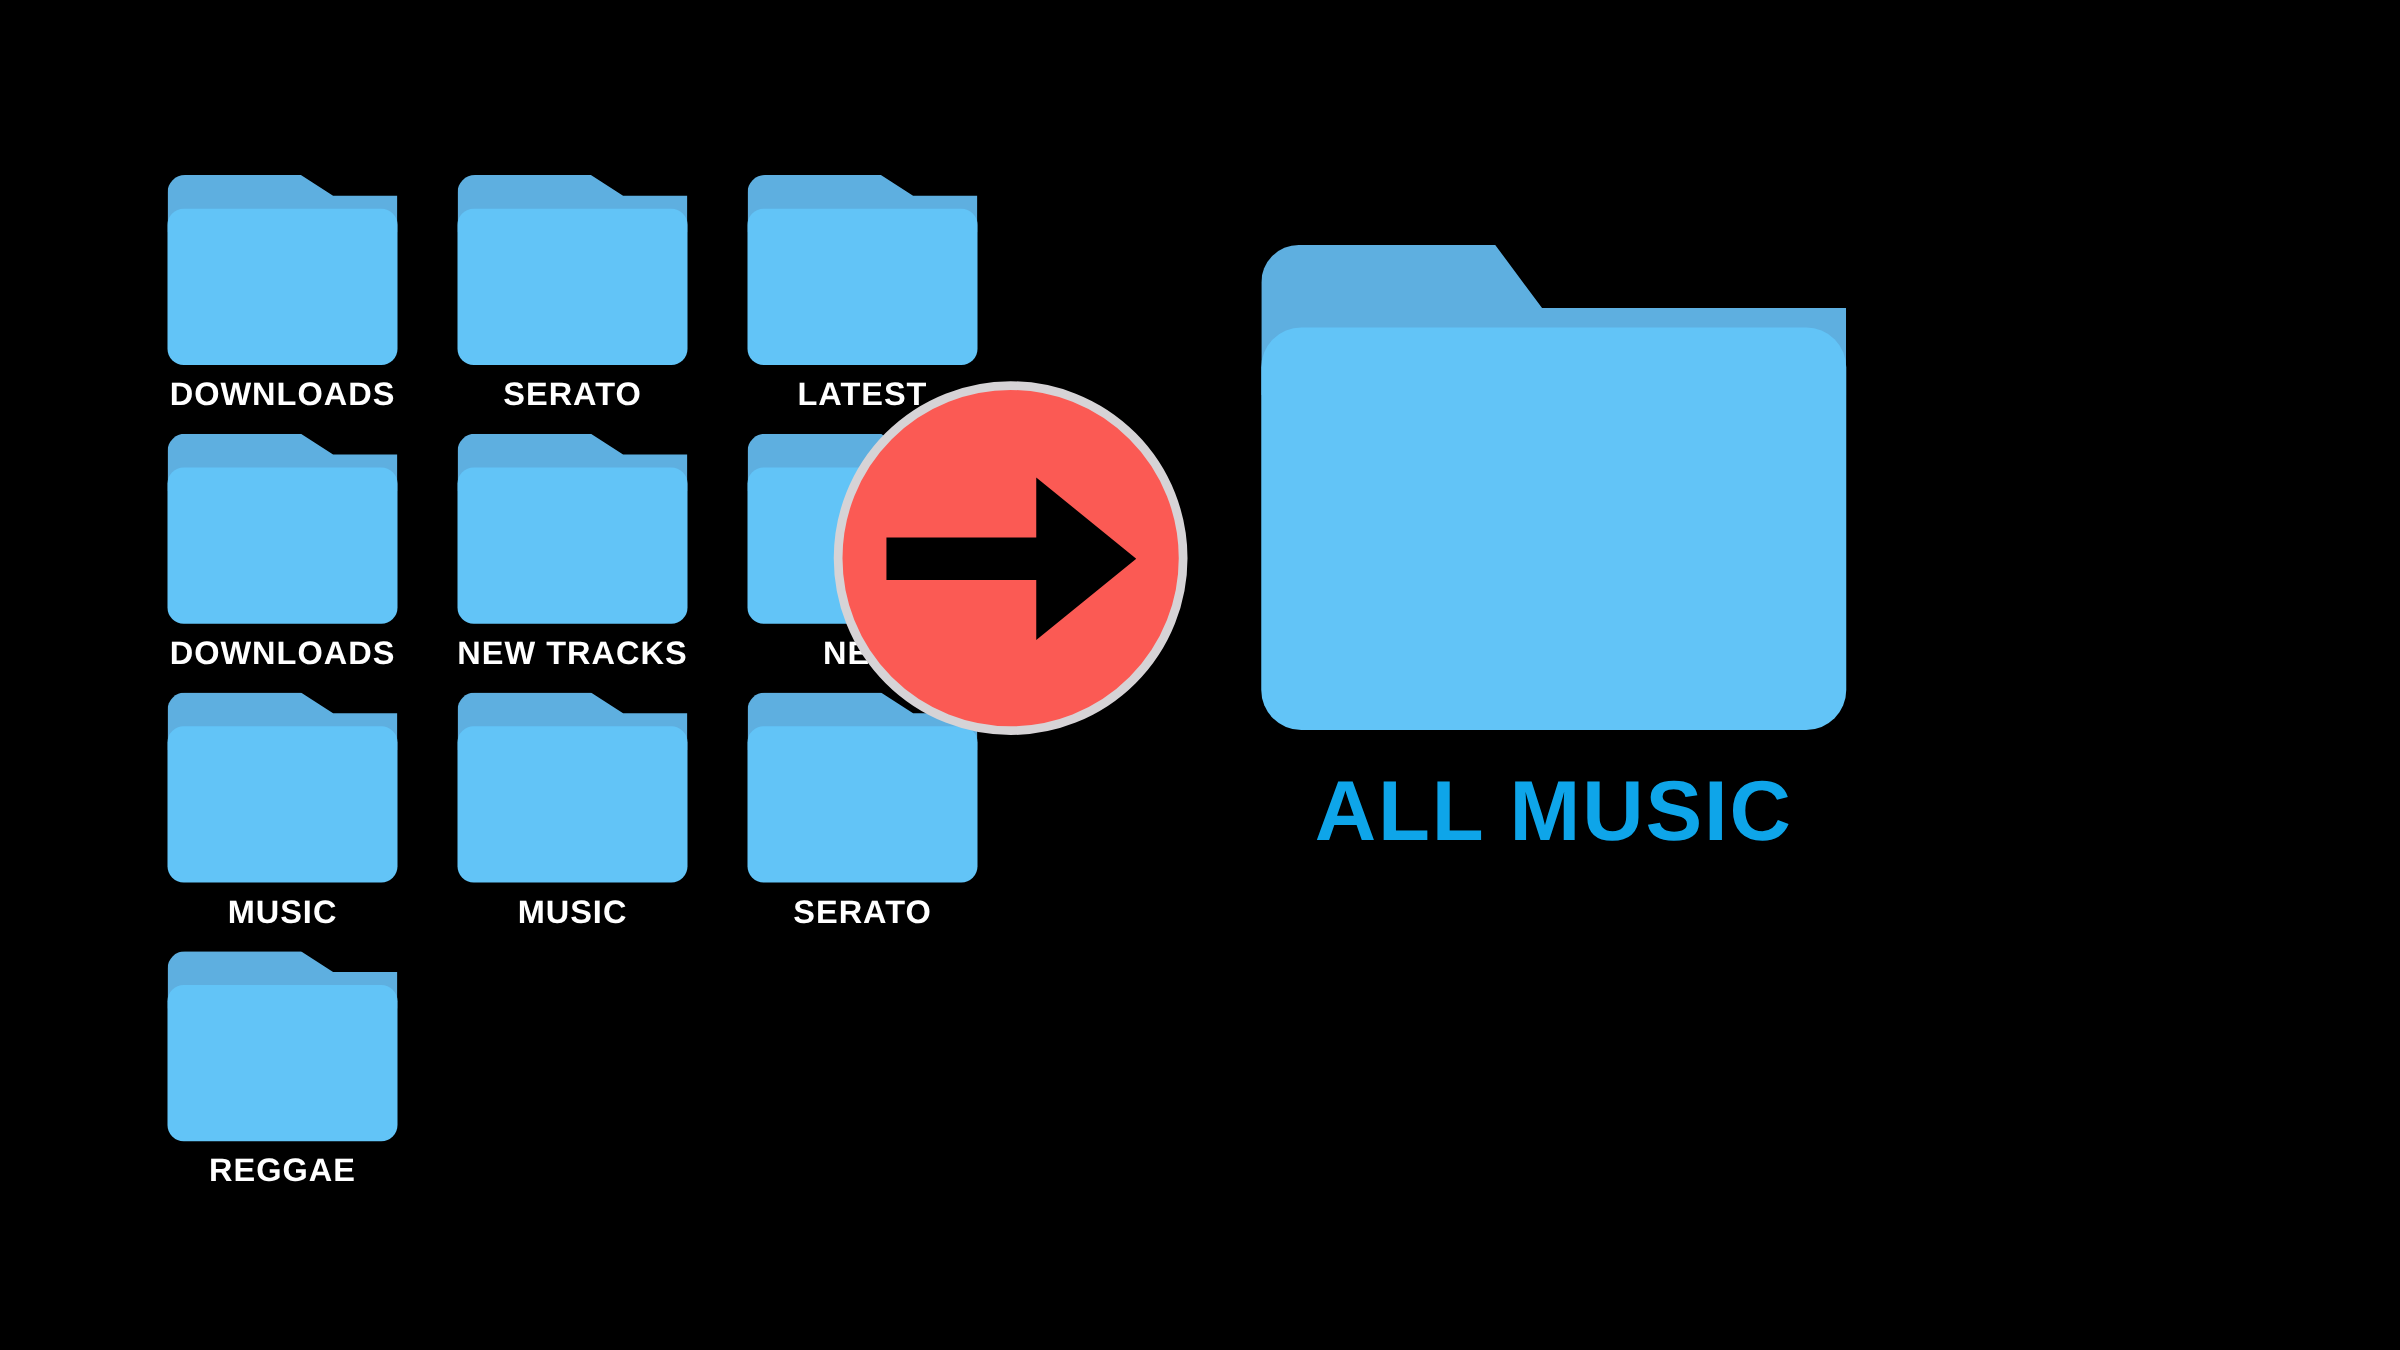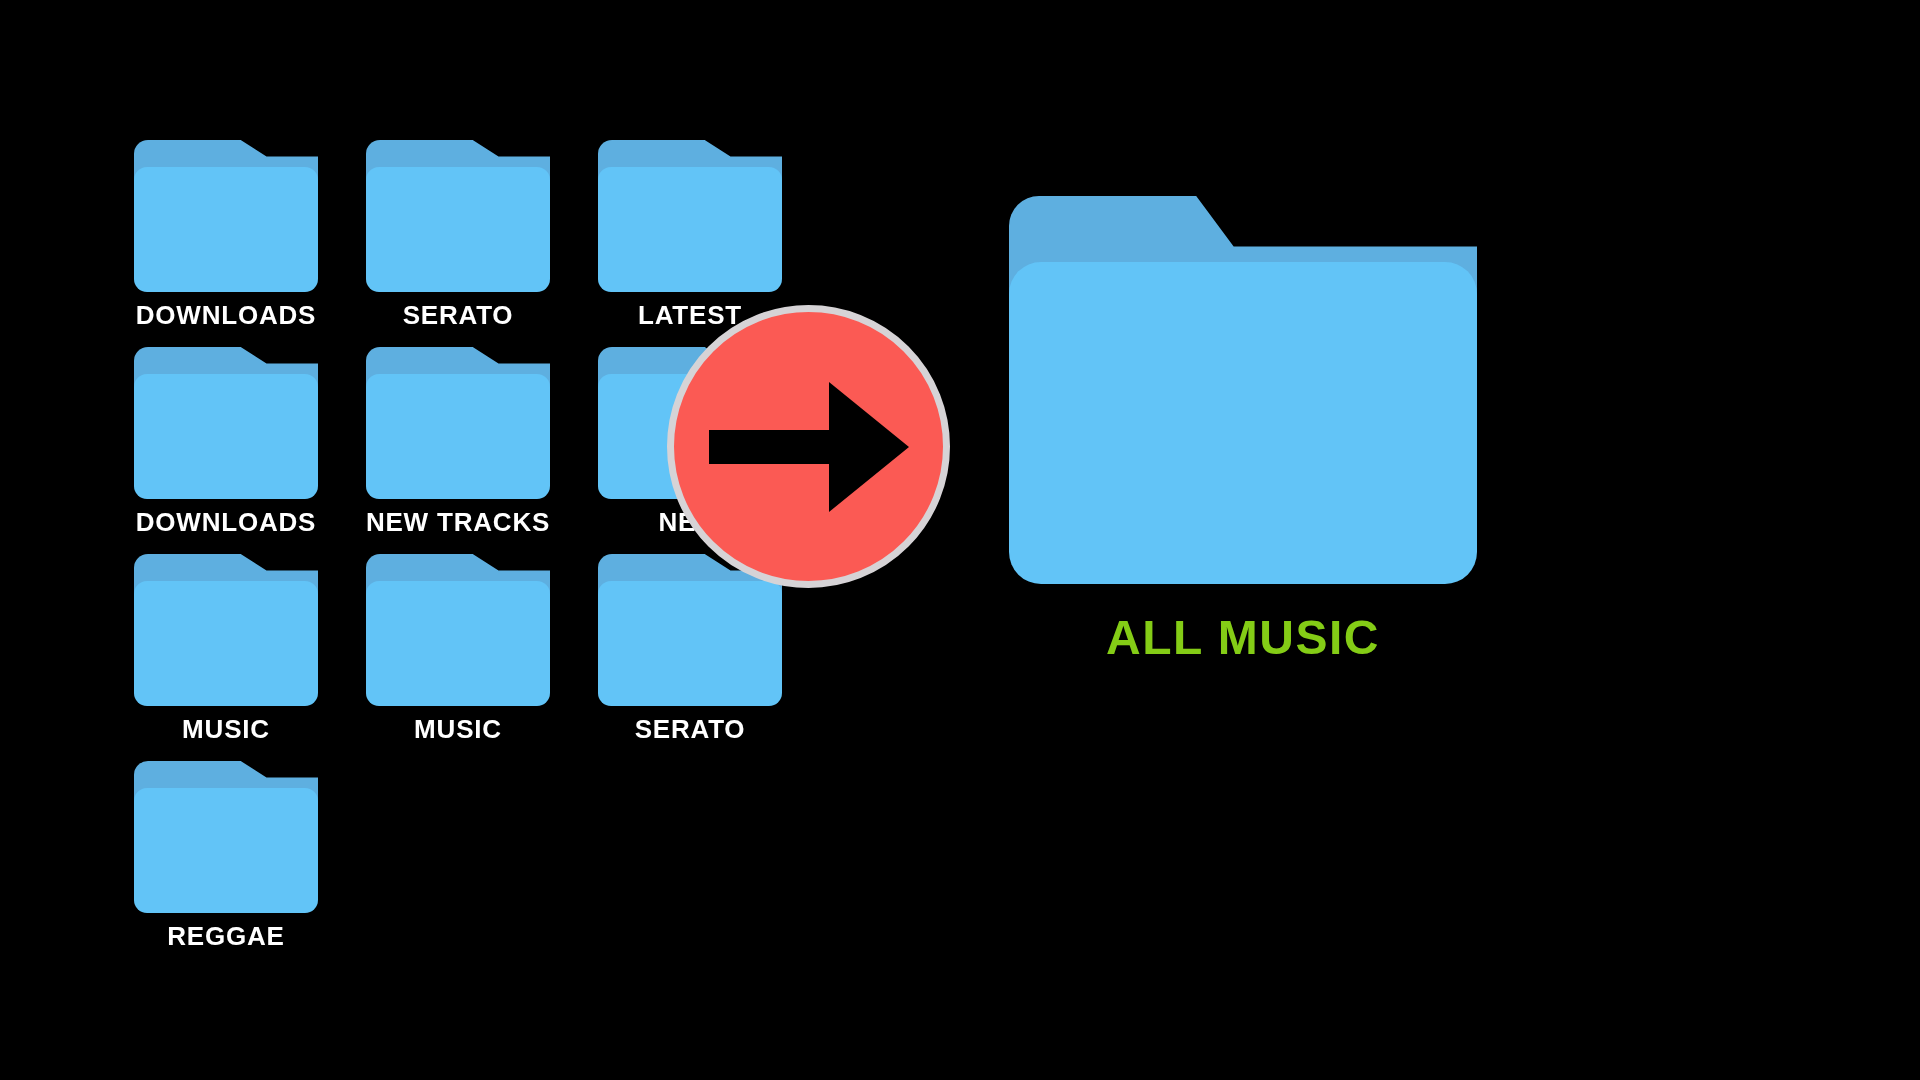--- a/index.html
+++ b/index.html
@@ -127,22 +127,22 @@
     position: absolute;
     left: 0;
     top: 66px;
     width: 468px;
     height: 322px;
     background: #62C4F7;
     border-radius: 32px;
   }
   #big-folder-label {
     margin-top: 26px;
-    color: #84cc16;
-    font-size: 48px;
+    color: #0ea5e9;
+    font-size: 68px;
     font-weight: bold;
     letter-spacing: 1.5px;
     white-space: nowrap;
     font-family: "Liberation Sans", sans-serif;
   }
 </style>
 </head>
 <body>
 
 <div id="stage">

